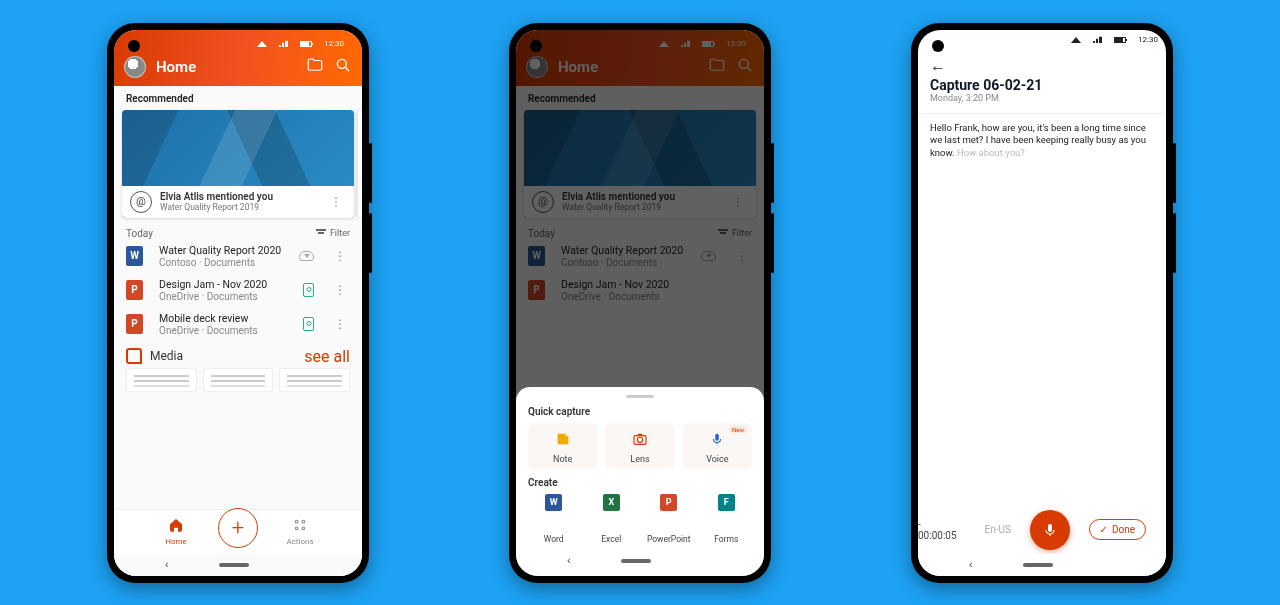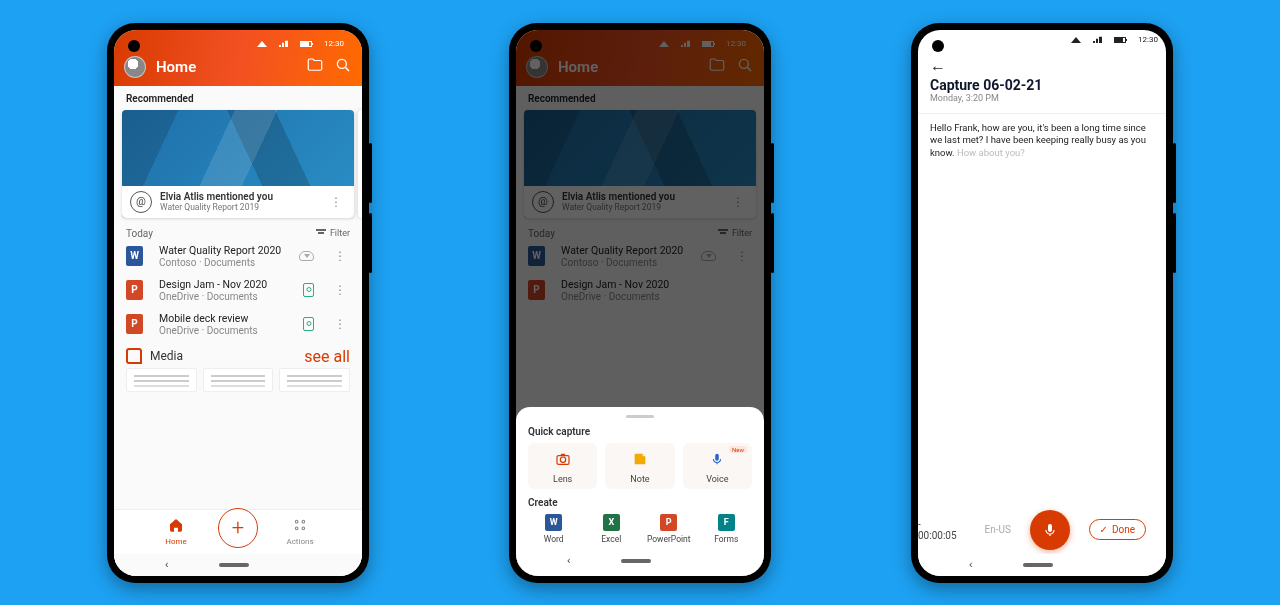--- a/index.html
+++ b/index.html
@@ -176,21 +176,21 @@
   .qc-item{ flex:1; background:#faf7f4; border-radius:6px; padding:8px 0 5px; display:flex; flex-direction:column; align-items:center; gap:3px; position:relative;}
   .qc-item .ic{ font-size:15px;}
   .qc-item .lb{ font-size:9px; color:#444;}
   .qc-item.note .ic{ color:#f2a900;}
   .qc-item.lens .ic{ color:#d83b01;}
   .qc-item.voice .ic{ color:#2564cf;}
   .badge{ position:absolute; top:3px; right:5px; font-size:6px; background:#fde7dd; color:#d83b01; padding:0 3px; border-radius:3px;}
   .grid4{ display:flex; gap:6px; margin-bottom:6px;}
   .g4{ flex:1; display:flex; flex-direction:column; align-items:center; gap:3px;}
   .g4 .sq{ width:17px; height:17px; border-radius:2px; display:flex;align-items:center;justify-content:center;color:#fff;font-size:9px;font-weight:700;}
-  .g4 .lb{ font-size:8.5px; color:#444;}
+  .g4 .lb{ font-size:8.5px; color:#444;margin-top:20px;}
   .sq.word{background:#2b579a;} .sq.excel{background:#217346;} .sq.ppt{background:#d24726;} .sq.forms{background:#038387;}
 
   
   .p3-head{ padding:6px 12px 4px;}
   .back{ font-size:16px; color:#222;}
   .p3-title{ font-size:14px; font-weight:700; color:#0f172a; margin-top:2px;}
   .p3-sub{ font-size:9px; color:#888;}
   .divider{ height:1px; background:#eee; margin:6px 0 8px;}
   .trans{ font-size:9.5px; line-height:1.35; color:#222; padding:0 12px;}
   .trans .ghost{ color:#bbb;}
@@ -408,39 +408,39 @@
       </div>
       <div class="spacer"></div>
     </div>
 
     <div class="dim"></div>
 
     <div class="sheet">
       <div class="handle"></div>
       <div class="sheet-lbl">Quick capture</div>
       <div class="qc">
+        <div class="qc-item note">
+          <span class="ic">
+            <svg width="16" height="16" viewBox="0 0 24 24" fill="#f2a900">
+                <path d="M4 4h12l4 4v12H4z"></path>
+                <path d="M16 4v4h4" fill="#fff6e0"></path>
+              </svg>
+          </span>
+          <span class="lb">Note</span>
+        </div>
         <div class="qc-item lens">
           <span class="ic">
             <svg width="16" height="16" viewBox="0 0 24 24" fill="none" stroke="#d83b01" stroke-width="1.8">
                 <rect x="3" y="7" width="18" height="13" rx="2"></rect>
                 <circle cx="12" cy="13" r="4"></circle>
                 <path d="M9 7l1-2h4l1 2"></path>
               </svg>
           </span>
           <span class="lb">Lens</span>
         </div>
-        <div class="qc-item note">
-          <span class="ic">
-            <svg width="16" height="16" viewBox="0 0 24 24" fill="#f2a900">
-                <path d="M4 4h12l4 4v12H4z"></path>
-                <path d="M16 4v4h4" fill="#fff6e0"></path>
-              </svg>
-          </span>
-          <span class="lb">Note</span>
-        </div>
         <div class="qc-item voice">
           <span class="badge">New</span>
           <span class="ic">
             <svg width="14" height="16" viewBox="0 0 24 24" fill="#2564cf">
                 <rect x="9" y="3" width="6" height="12" rx="3"></rect>
                 <path d="M6 12a6 6 0 0012 0M12 18v3" stroke="#2564cf" stroke-width="1.8" fill="none"></path>
               </svg>
           </span>
           <span class="lb">Voice</span>
         </div>

